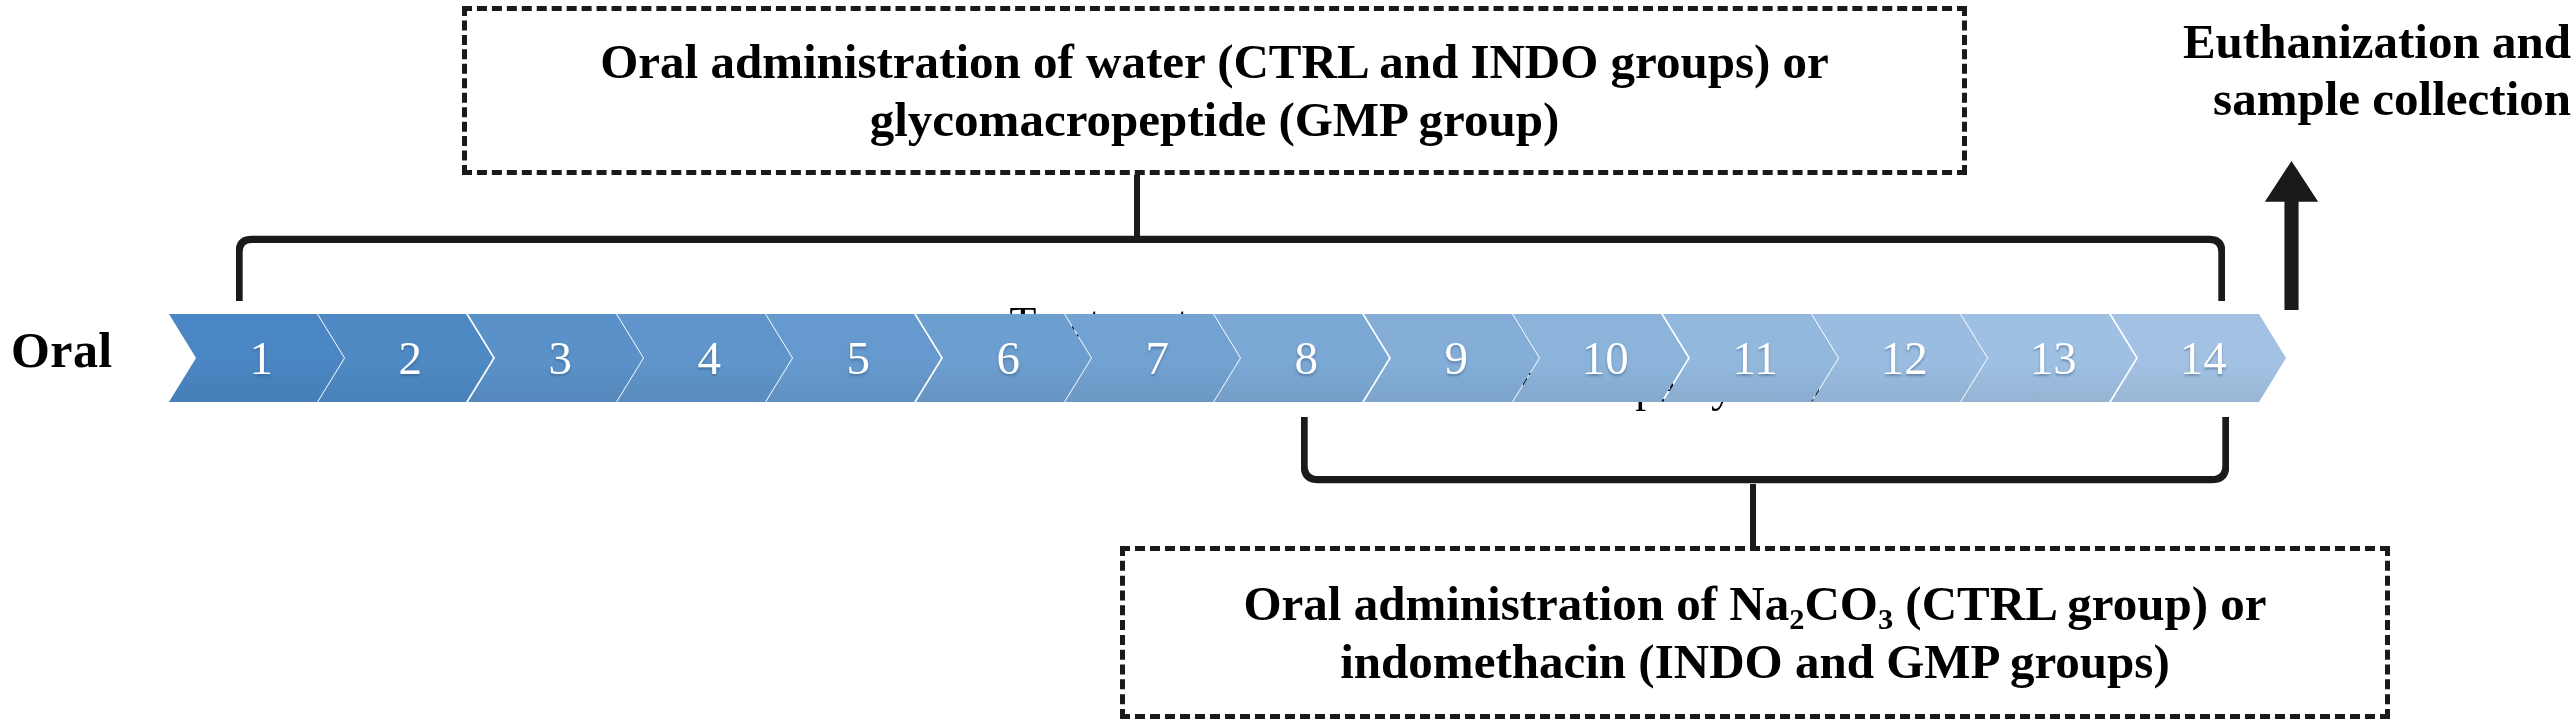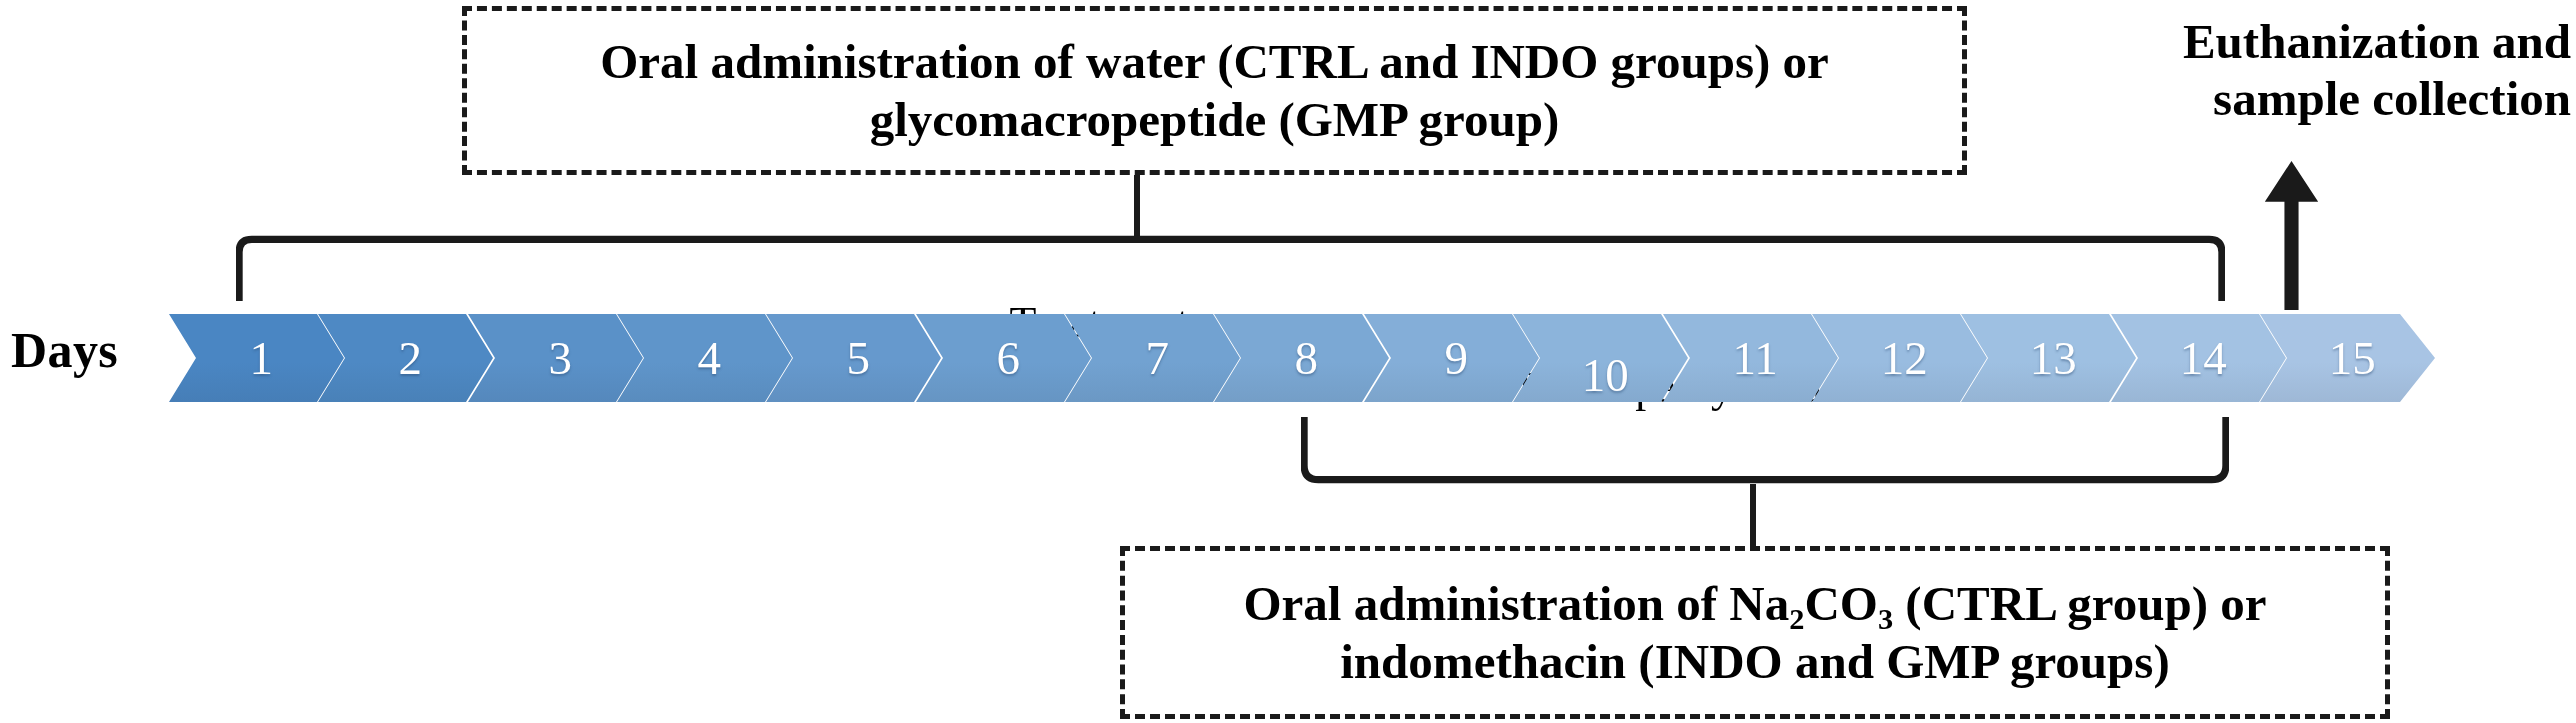--- a/index.html
+++ b/index.html
@@ -165,21 +165,21 @@
   </svg>
 
   <div class="stem" id="treatment-stem"></div>
 
   <svg class="bracket" id="treatment-bracket" viewBox="0 0 2530 86" preserveAspectRatio="none">
     <path d="M4 86 L4 24 Q4 8 20 8 L2510 8 Q2526 8 2526 24 L2526 86" fill="none" stroke="#1a1a1a" stroke-width="9" stroke-linecap="butt"></path>
   </svg>
 
   <div class="bracket-label" id="treatment-label">Treatment</div>
 
-  <div id="days-label">Days</div>
+  <div id="days-label">Oral</div>
   <div id="timeline" style="width: 2265px;">
       <div class="chevron first" style="left: 0px; width: 175px; z-index: 15; background: linear-gradient(rgb(74, 134, 195) 0%, rgb(74, 134, 195) 55%, rgb(70, 126, 183) 100%);">
         <span>1</span>
       </div>
       <div class="chevron" style="left: 149px; width: 175px; z-index: 14; background: linear-gradient(rgb(78, 137, 196) 0%, rgb(78, 137, 196) 55%, rgb(73, 129, 184) 100%);">
         <span>2</span>
       </div>
       <div class="chevron" style="left: 299px; width: 175px; z-index: 13; background: linear-gradient(rgb(90, 145, 200) 0%, rgb(90, 145, 200) 55%, rgb(85, 136, 188) 100%);">
         <span>3</span>
       </div>
@@ -194,37 +194,34 @@
       </div>
       <div class="chevron" style="left: 896px; width: 175px; z-index: 9; background: linear-gradient(rgb(114, 162, 209) 0%, rgb(114, 162, 209) 55%, rgb(107, 152, 196) 100%);">
         <span>7</span>
       </div>
       <div class="chevron" style="left: 1045px; width: 175px; z-index: 8; background: linear-gradient(rgb(123, 168, 212) 0%, rgb(123, 168, 212) 55%, rgb(116, 158, 199) 100%);">
         <span>8</span>
       </div>
       <div class="chevron" style="left: 1195px; width: 175px; z-index: 7; background: linear-gradient(rgb(132, 174, 216) 0%, rgb(132, 174, 216) 55%, rgb(124, 164, 203) 100%);">
         <span>9</span>
       </div>
-      <div class="chevron" style="left: 1344px; width: 175px; z-index: 6; background: linear-gradient(rgb(140, 180, 219) 0%, rgb(140, 180, 219) 55%, rgb(132, 169, 206) 100%); align-items: flex-end;">
+      <div class="chevron" style="left: 1344px; width: 175px; z-index: 6; background: linear-gradient(rgb(140, 180, 219) 0%, rgb(140, 180, 219) 55%, rgb(132, 169, 206) 100%);">
         <span>10</span>
       </div>
       <div class="chevron" style="left: 1494px; width: 175px; z-index: 5; background: linear-gradient(rgb(147, 184, 221) 0%, rgb(147, 184, 221) 55%, rgb(138, 173, 208) 100%);">
         <span>11</span>
       </div>
       <div class="chevron" style="left: 1643px; width: 175px; z-index: 4; background: linear-gradient(rgb(153, 188, 224) 0%, rgb(153, 188, 224) 55%, rgb(144, 177, 211) 100%);">
         <span>12</span>
       </div>
       <div class="chevron" style="left: 1792px; width: 175px; z-index: 3; background: linear-gradient(rgb(158, 192, 226) 0%, rgb(158, 192, 226) 55%, rgb(149, 180, 212) 100%);">
         <span>13</span>
       </div>
       <div class="chevron" style="left: 1942px; width: 175px; z-index: 2; background: linear-gradient(rgb(163, 194, 227) 0%, rgb(163, 194, 227) 55%, rgb(153, 182, 213) 100%); text-align: right;">
         <span>14</span>
-      </div>
-      <div class="chevron last" style="left: 2091px; width: 175px; z-index: 1; background: linear-gradient(rgb(168, 196, 228) 0%, rgb(168, 196, 228) 55%, rgb(158, 184, 214) 100%);">
-        <span>15</span>
       </div>
     </div>
 
   <div class="bracket-label" id="induction-label">Enteropathy induction</div>
 
   <svg class="bracket" id="induction-bracket" viewBox="0 0 1180 92" preserveAspectRatio="none">
     <path d="M4 0 L4 62 Q4 80 22 80 L1158 80 Q1176 80 1176 62 L1176 0" fill="none" stroke="#1a1a1a" stroke-width="9" stroke-linecap="butt"></path>
   </svg>
 
   <div class="stem" id="induction-stem"></div>

